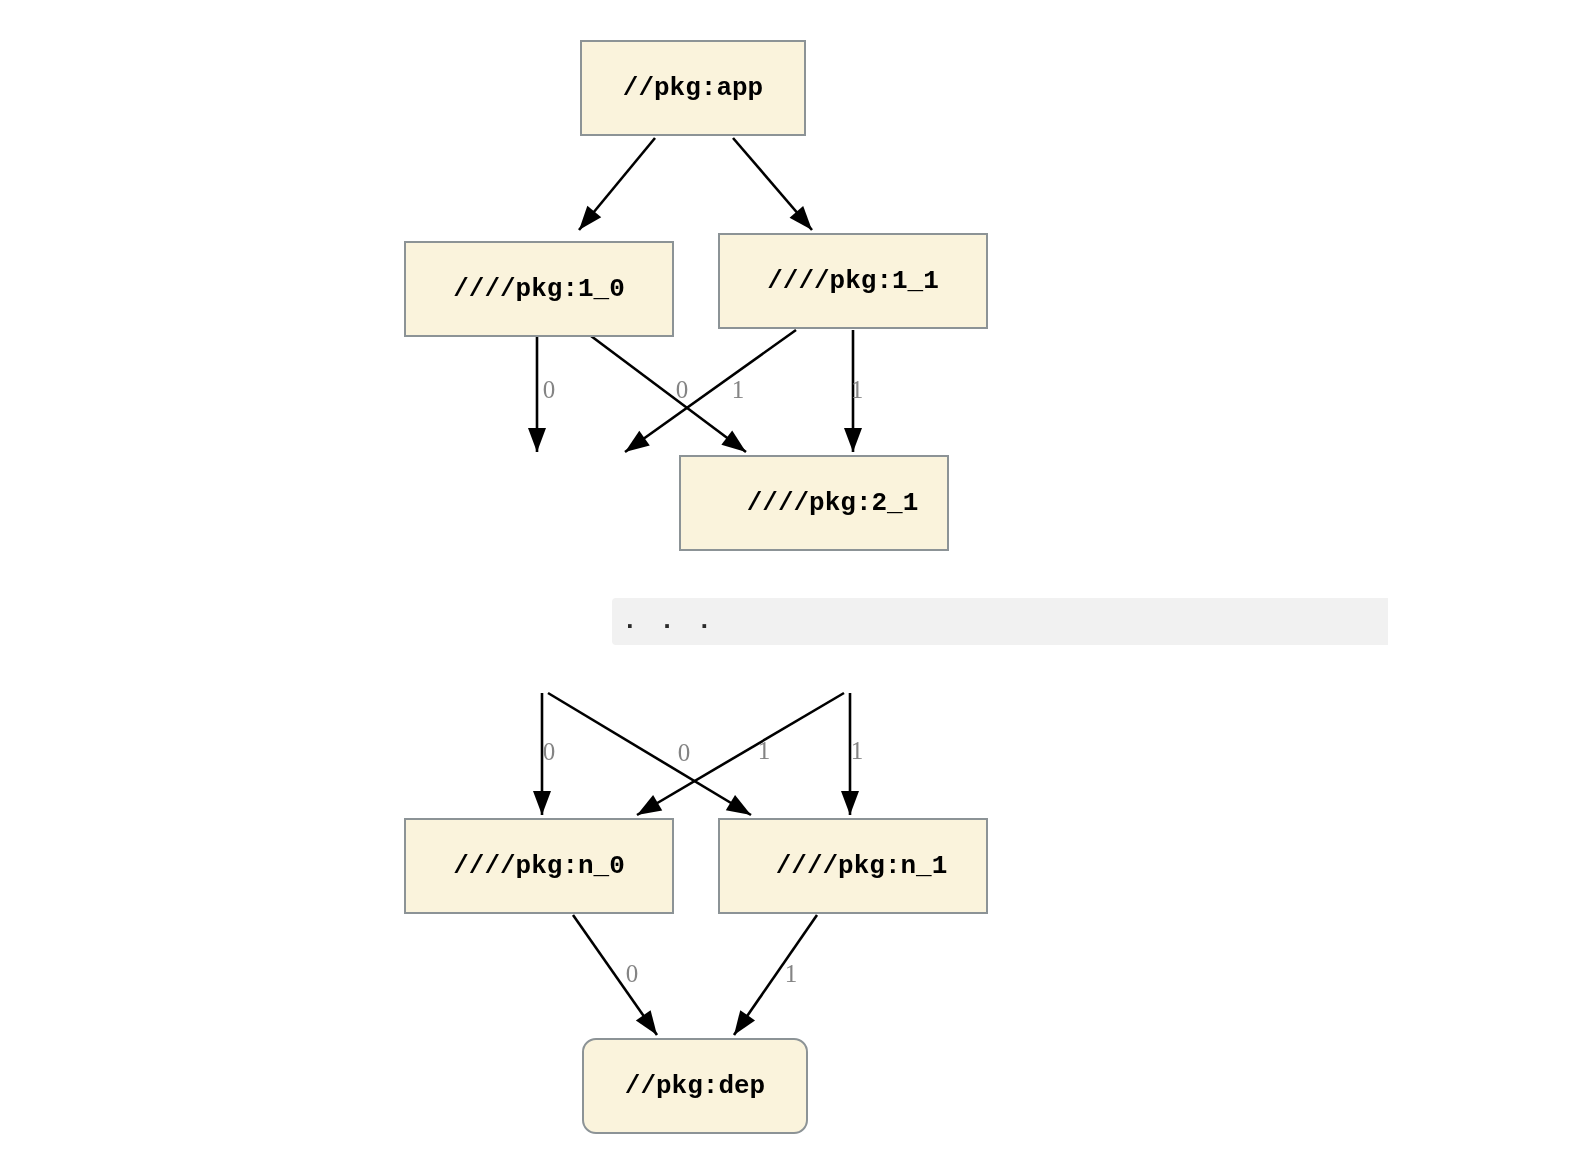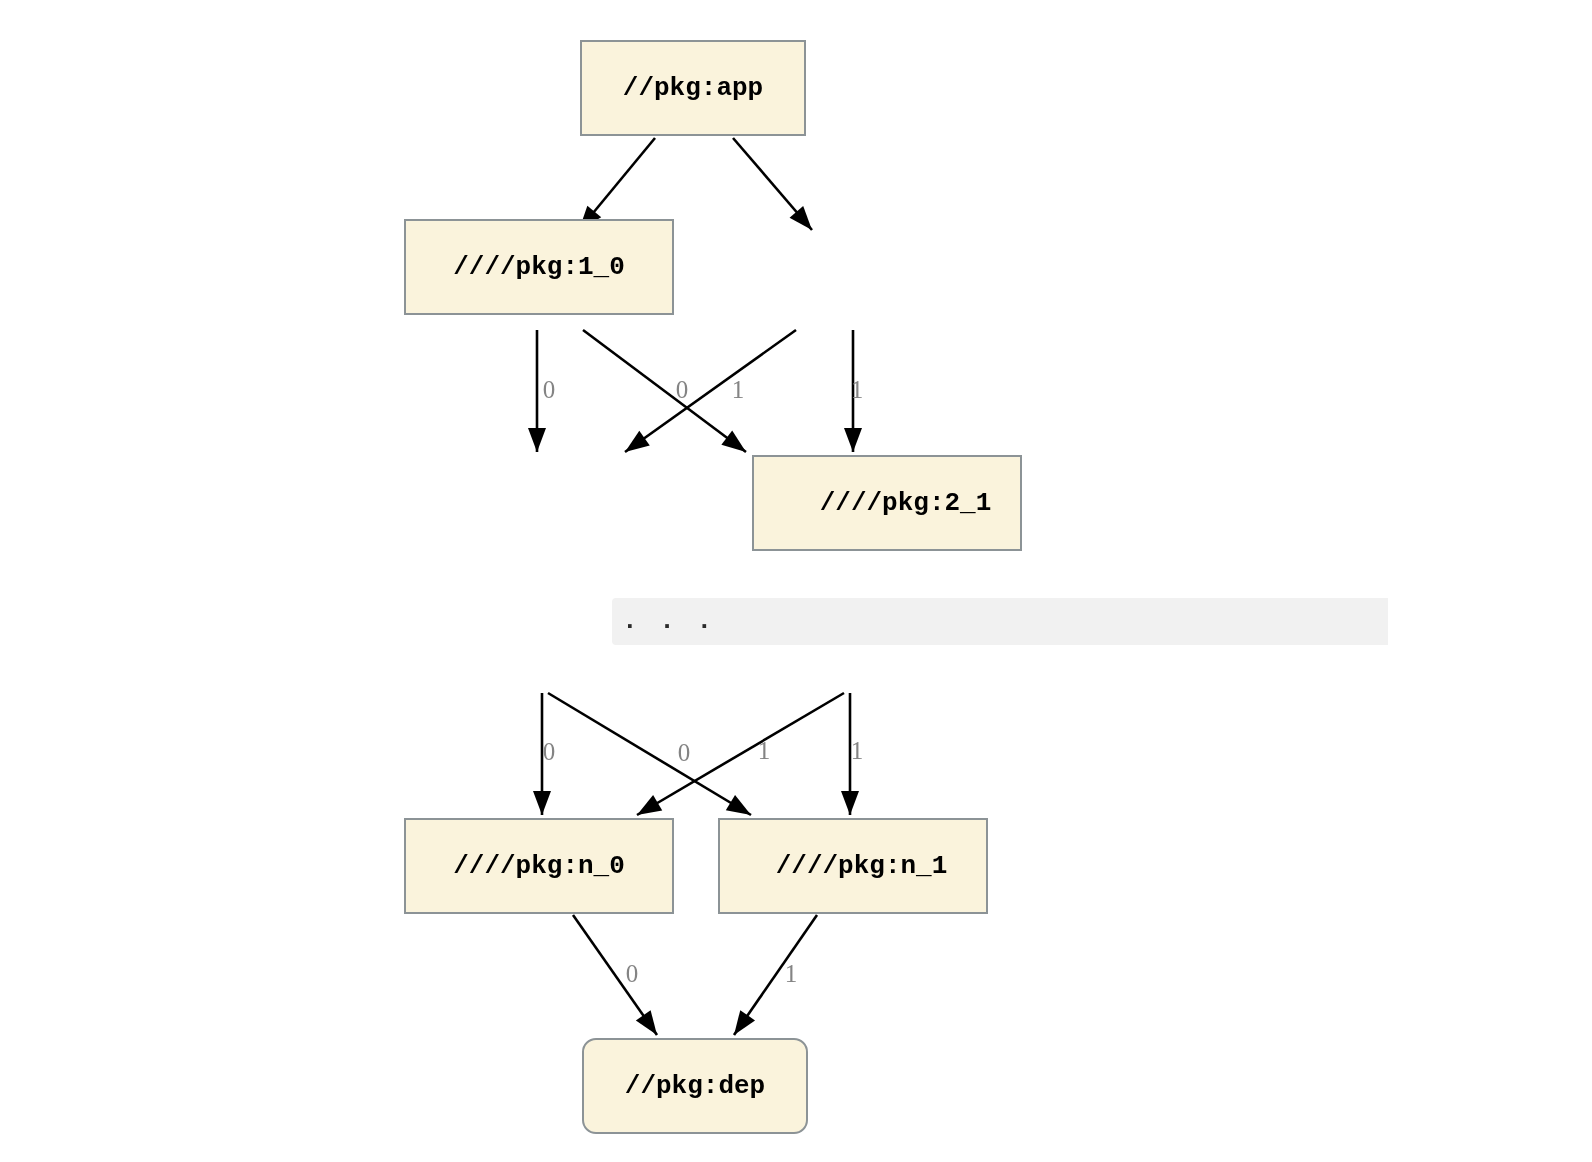--- a/index.html
+++ b/index.html
@@ -90,23 +90,24 @@
     <line x1="542" y1="693" x2="542" y2="815" marker-end="url(#arrow)"></line>
     <line x1="548" y1="693" x2="751" y2="815" marker-end="url(#arrow)"></line>
     <line x1="844" y1="693" x2="637" y2="815" marker-end="url(#arrow)"></line>
     <line x1="850" y1="693" x2="850" y2="815" marker-end="url(#arrow)"></line>
     <line x1="573" y1="915" x2="657" y2="1035" marker-end="url(#arrow)"></line>
     <line x1="817" y1="915" x2="734" y2="1035" marker-end="url(#arrow)"></line>
   </svg>
 
   <div class="node small" style="left:580px; top:40px;">//pkg:app</div>
 
-  <div class="node wide" style="left:404px; top:219px;">////pkg:1_0</div>
+  <div class="node wide" style="left:404px; top:241px;">////pkg:1_0</div>
+  <div class="node wide" style="left:718px; top:233px;">////pkg:1_1</div>
 
-  <div class="node wide" style="left:752px; top:455px;padding-left:37px;">////pkg:2_1</div>
+  <div class="node wide" style="left:679px; top:455px;padding-left:37px;">////pkg:2_1</div>
 
   <pre class="ellipsis-block">. . .</pre>
 
   <div class="node wide" style="left:404px; top:818px;">////pkg:n_0</div>
   <div class="node wide" style="left:718px; top:818px;padding-left:17px;">////pkg:n_1</div>
 
   <div class="node small" style="left:582px; top:1038px;border-radius:14px;">//pkg:dep</div>
 
   <span class="edge-label" style="left:549px; top:389px;">0</span>
   <span class="edge-label" style="left:682px; top:389px;">0</span>

